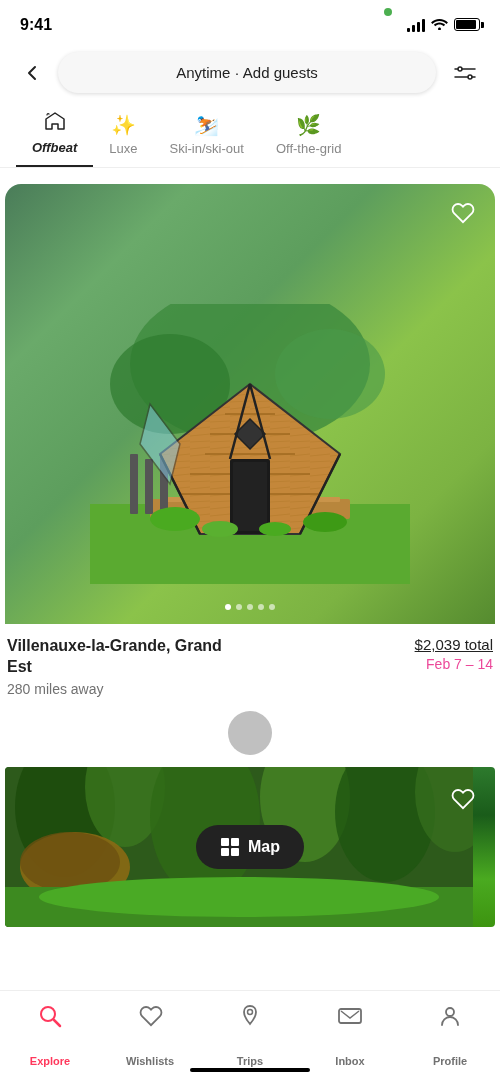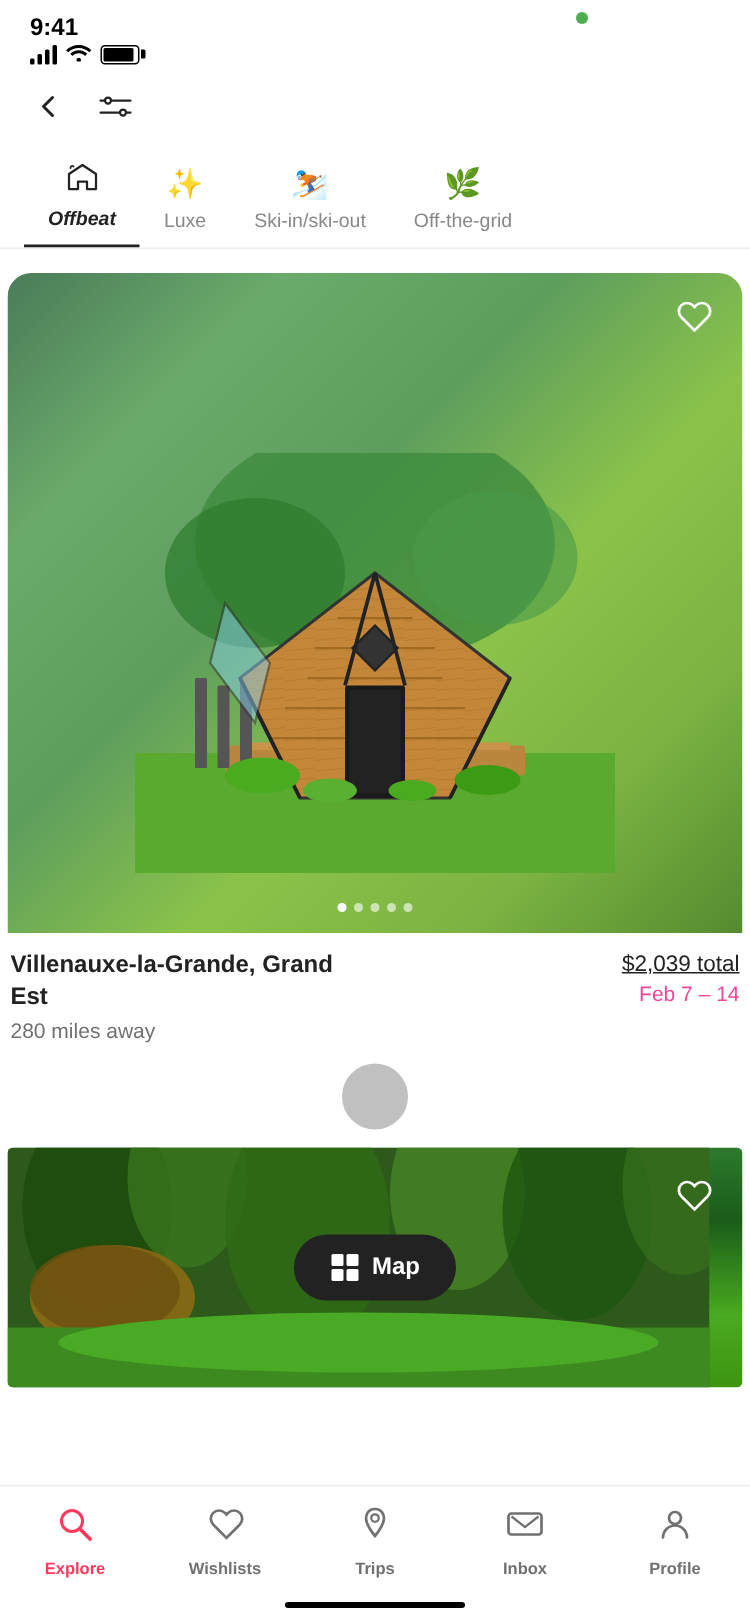--- a/index.html
+++ b/index.html
@@ -10,24 +10,23 @@
       font-family: -apple-system, BlinkMacSystemFont, 'Segoe UI', sans-serif;
       background: #fff;
       overflow: hidden;
       position: relative;
     }
 
     
     .status-bar {
       display: flex;
       justify-content: space-between;
-      align-items: flex-start;
+      align-items: center;
       padding: 10px 20px 5px;
       height: 44px;
-      flex-direction: column;
     }
     .status-time {
       font-size: 16px;
       font-weight: 600;
       color: #000;
     }
     .status-icons {
       display: flex;
       align-items: center;
       gap: 6px;
@@ -316,21 +315,21 @@
       border-top: 1px solid #eee;
       display: flex;
       align-items: flex-start;
       padding-top: 12px;
     }
     .nav-item {
       flex: 1;
       display: flex;
       flex-direction: column;
       align-items: center;
-      gap: 4px;
+      gap: 20px;
       cursor: pointer;
     }
     .nav-icon {
       font-size: 24px;
       color: #717171;
     }
     .nav-item.active .nav-icon {
       color: #FF385C;
     }
     .nav-label {
@@ -390,20 +389,23 @@
     </div>
   </div>
 </div>
 
 <div class="search-area">
   <div class="back-btn">
     <svg width="20" height="20" viewBox="0 0 20 20" fill="none">
       <path d="M13 4L7 10L13 16" stroke="#222" stroke-width="2" stroke-linecap="round" stroke-linejoin="round"></path>
     </svg>
   </div>
+  <div class="search-pill">
+    <span class="search-text">Anytime · Add guests</span>
+  </div>
   <div class="filter-btn">
     <svg width="22" height="22" viewBox="0 0 22 22" fill="none">
       <circle cx="6" cy="7" r="2" stroke="#222" stroke-width="1.5"></circle>
       <circle cx="16" cy="15" r="2" stroke="#222" stroke-width="1.5"></circle>
       <line x1="1" y1="7" x2="4" y2="7" stroke="#222" stroke-width="1.5" stroke-linecap="round"></line>
       <line x1="8" y1="7" x2="21" y2="7" stroke="#222" stroke-width="1.5" stroke-linecap="round"></line>
       <line x1="1" y1="15" x2="14" y2="15" stroke="#222" stroke-width="1.5" stroke-linecap="round"></line>
       <line x1="18" y1="15" x2="21" y2="15" stroke="#222" stroke-width="1.5" stroke-linecap="round"></line>
     </svg>
   </div>

